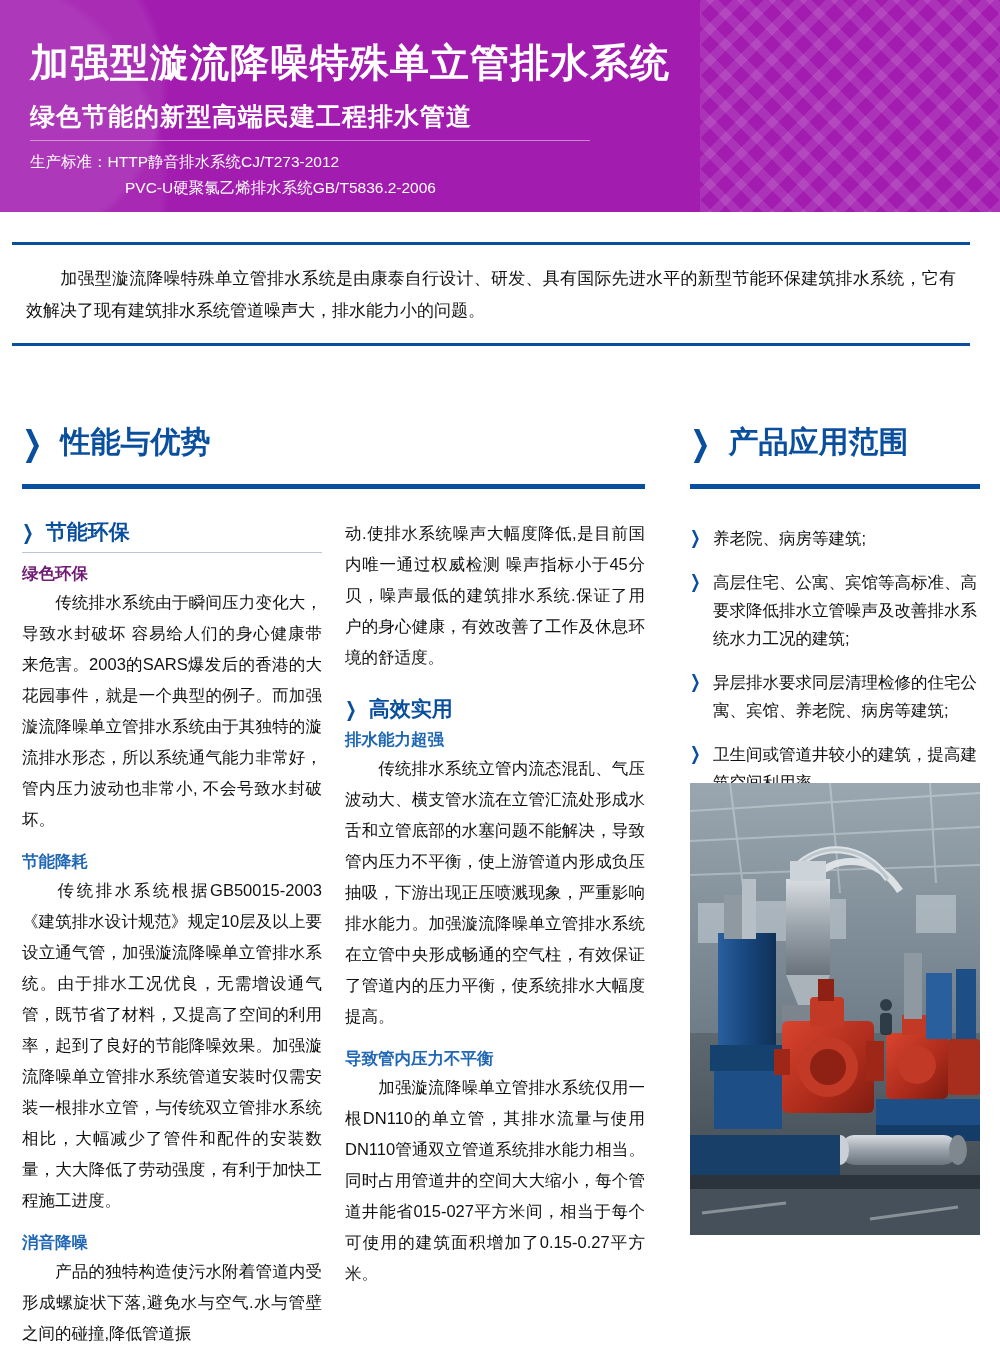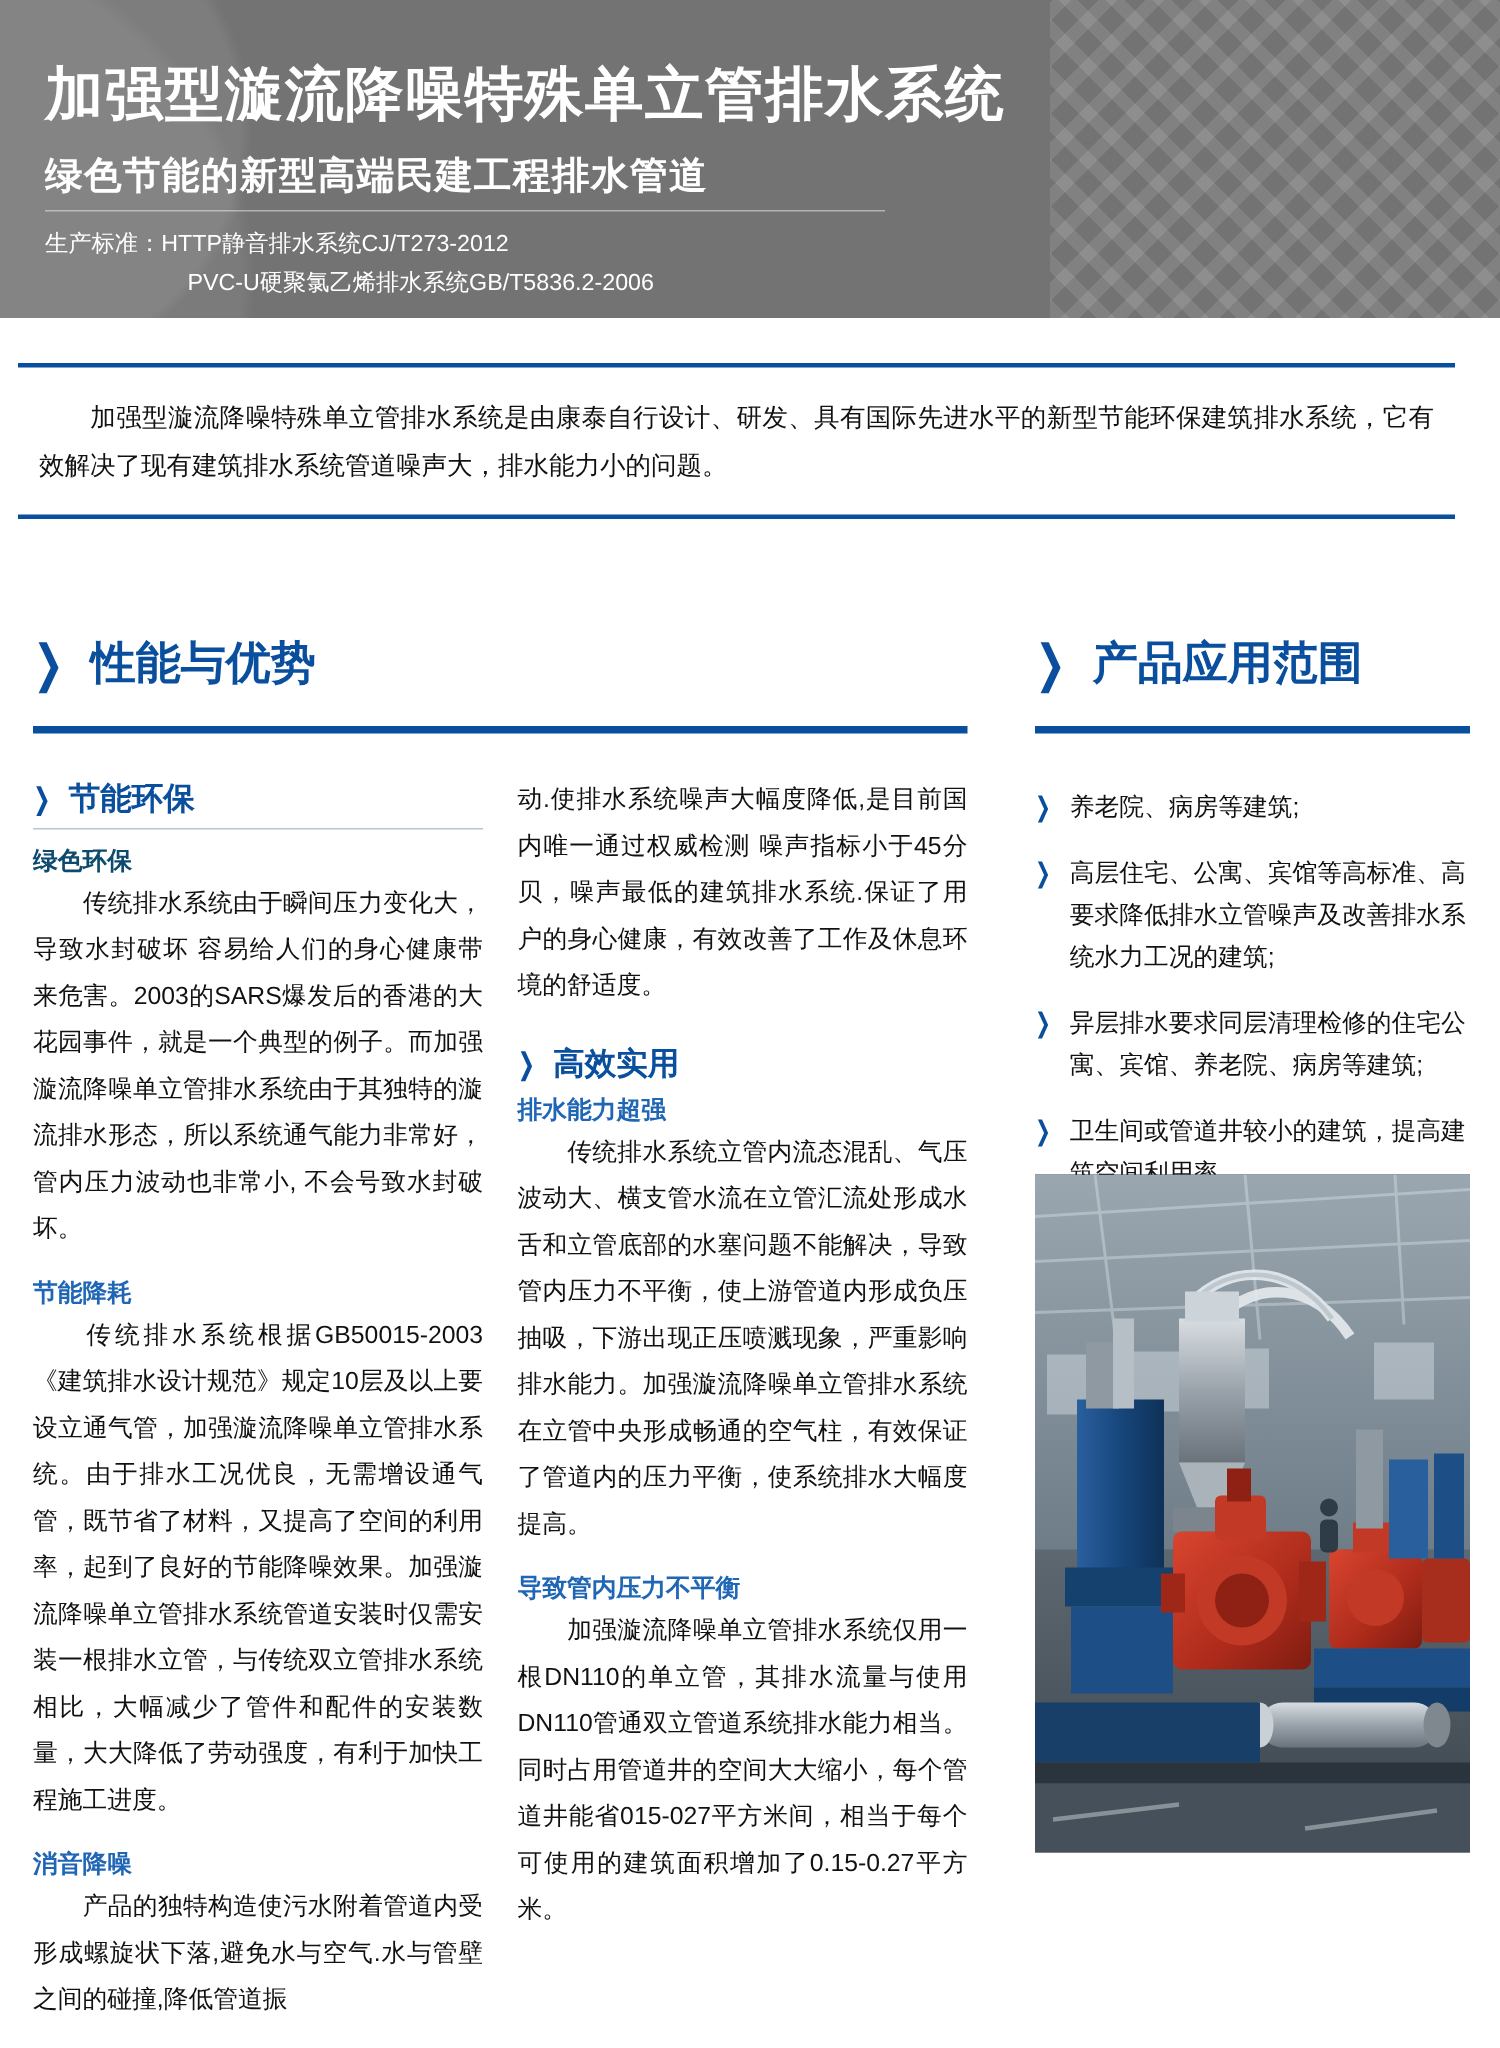--- a/index.html
+++ b/index.html
@@ -7,21 +7,21 @@
     width:1000px;height:1365px;
     background:#ffffff;
     font-family:"Liberation Sans","DejaVu Sans",sans-serif;
     color:#1a1a1a;
     position:relative;
     overflow:hidden;
   }
   
   .header{
     position:absolute;left:0;top:0;width:1000px;height:212px;
-    background:#737373;
+    background:#a21caf;
     overflow:hidden;
   }
   .header .chev-band{
     position:absolute;right:0;top:0;width:300px;height:212px;
     background:
       repeating-linear-gradient(
         -45deg,
         rgba(255,255,255,0.10) 0px,
         rgba(255,255,255,0.10) 9px,
         rgba(255,255,255,0) 9px,
@@ -87,21 +87,21 @@
   
   .sub-head{display:flex;align-items:baseline;margin-bottom:6px;}
   .sub-head .glyph{
     color:#0a4f9e;font-size:20px;font-weight:bold;margin-right:7px;
     transform:scaleX(0.7);transform-origin:left center;
   }
   .sub-head .txt{font-size:21px;font-weight:bold;color:#0a4f9e;}
   .sub-rule{height:1px;background:#b9c6d6;margin:4px 0 10px 0;}
 
   .minihead{
-    font-size:16.5px;font-weight:bold;color:#0c4a6e;margin:6px 0 2px 0;
+    font-size:16.5px;font-weight:bold;color:#701a75;margin:6px 0 2px 0;
   }
   .minihead.blue{color:#1f66b5;}
   .para{
     font-size:16.5px;line-height:31px;color:#111;text-align:justify;
   }
   .para .ind{display:inline-block;width:33px;}
 
   
   .colA{position:absolute;left:22px;top:518px;width:300px;}
   .colB{position:absolute;left:345px;top:518px;width:300px;}

